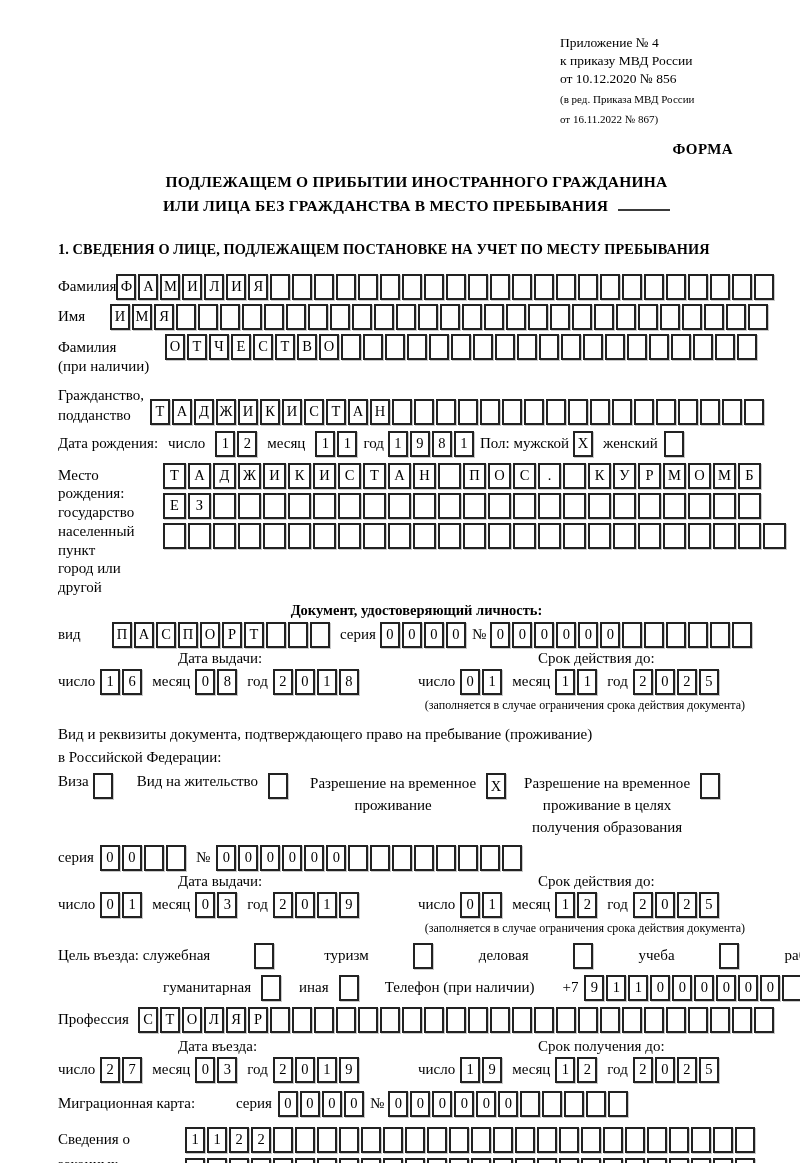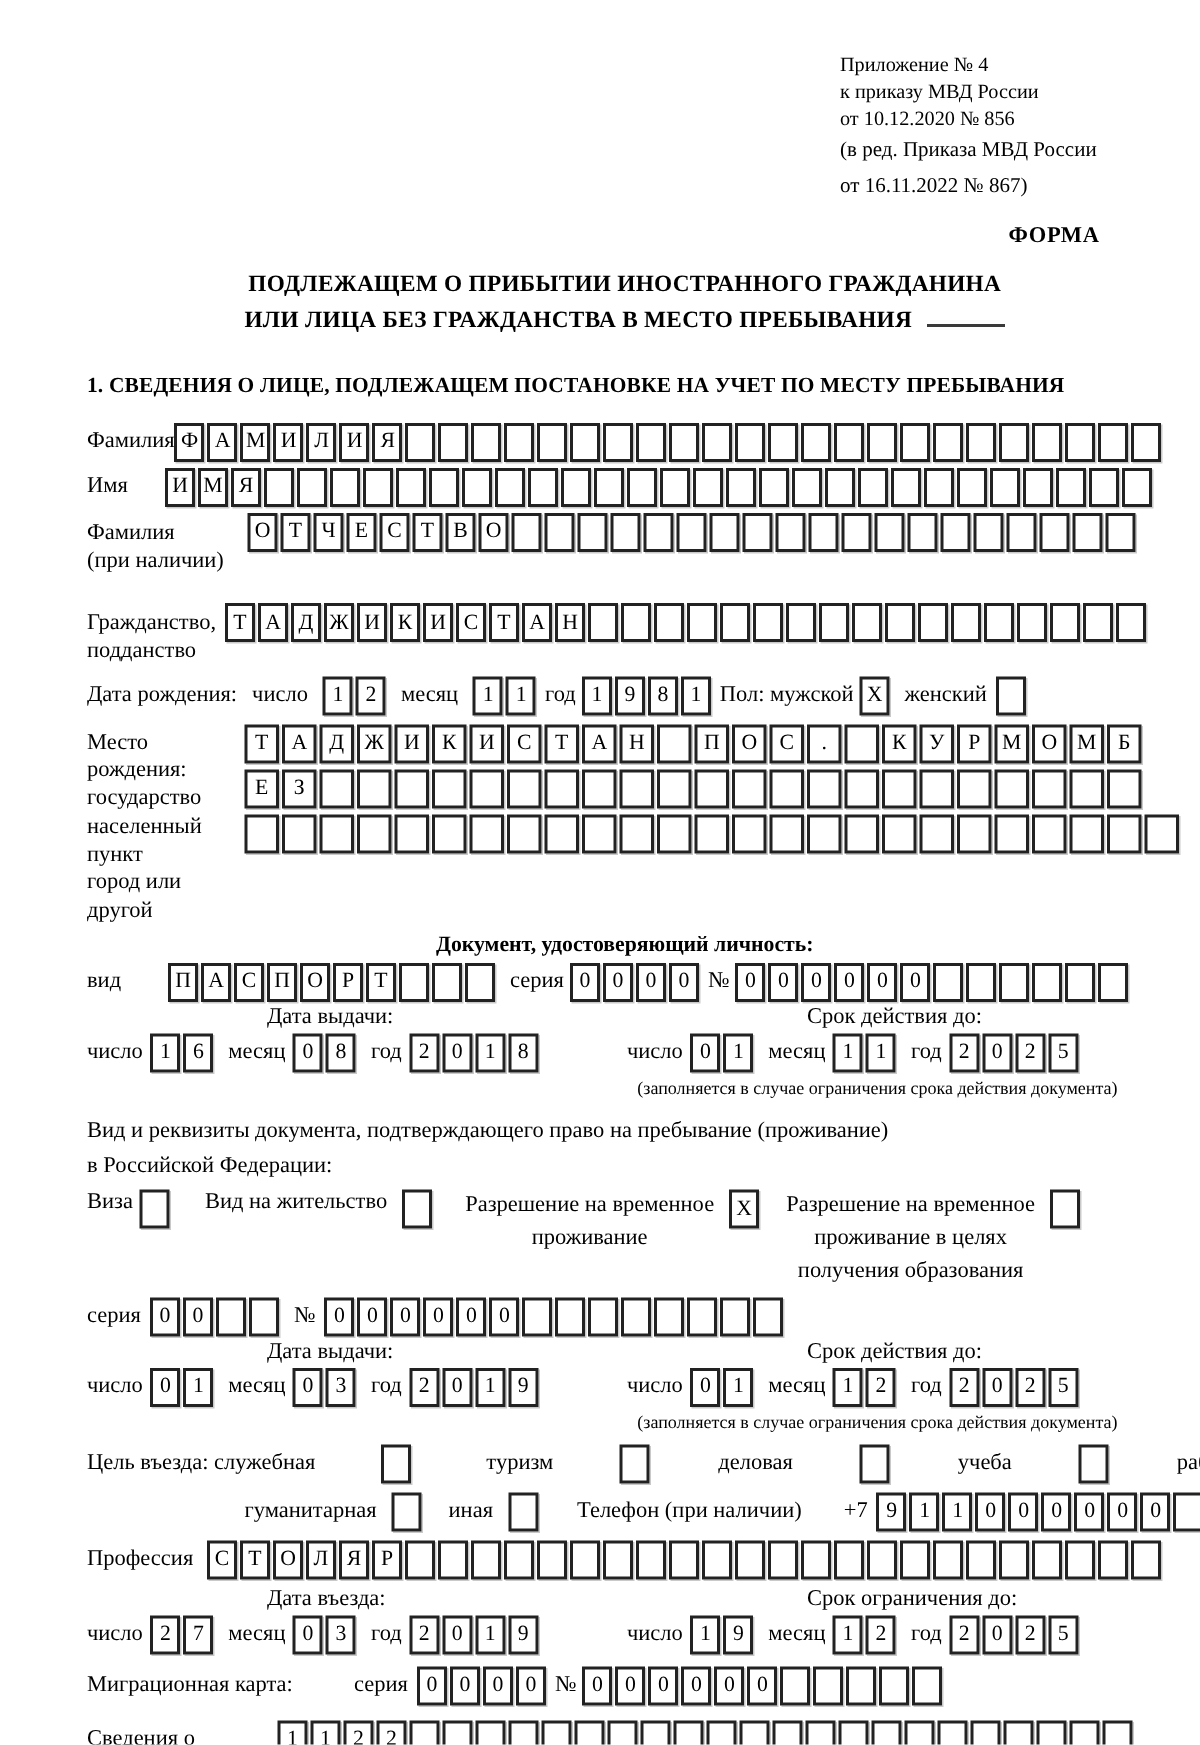--- a/index.html
+++ b/index.html
@@ -1,20 +1,20 @@
 <!DOCTYPE html>
 <html><head>
 <meta charset="utf-8">
 <style>
   html,body{margin:0;padding:0;}
   body{width:800px;height:1163px;background:#fff;color:#000;
        font-family:"Liberation Serif","DejaVu Serif",serif;font-size:15px;overflow:hidden;}
   .page{box-sizing:border-box;width:800px;height:1163px;padding:34px 25px 0 58px;}
   .hdr{width:205px;margin-left:auto;margin-right:10px;font-size:13.5px;line-height:1.32;}
-  .hdr .sub{margin-top:5px;font-size:14px;}
+  .hdr .sub{margin-top:5px;font-size:11px;}
   .forma{text-align:right;margin:15px 42px 0 0;font-weight:bold;font-size:15px;letter-spacing:.4px;}
   .title{text-align:center;font-weight:bold;font-size:15.5px;margin-top:12px;line-height:1.5;letter-spacing:.2px;}
   .blank{display:inline-block;width:52px;height:4px;border-bottom:2.5px solid #3a3a3a;margin-left:10px;}
   .sec{font-weight:bold;font-size:14.3px;margin-top:24px;letter-spacing:.1px;}
   .row{display:flex;align-items:flex-start;margin-top:4px;}
   .cells{display:flex;gap:2px;flex-wrap:nowrap;}
   .cell{box-sizing:border-box;flex:0 0 20px;width:20px;height:26px;border:2px solid #222;
         background:#fff;display:flex;align-items:center;justify-content:center;
         font-size:14.5px;box-shadow:1px 1px 0 #c9c9c9;}
   .w .cell{flex-basis:23px;width:23px;}
@@ -160,21 +160,21 @@
         <span class="cell"></span>
         <span class="cell"></span>
         <span class="cell"></span>
         <span class="cell"></span>
         <span class="cell"></span>
         <span class="cell"></span>
         <span class="cell"></span>
       </span>
   </div>
 
-  <div class="row" style="margin-top:18px;">
+  <div class="row" style="margin-top:6px;align-items:flex-end;">
     <span class="lblcol" style="flex:0 0 92px;padding-top:4px;">
       <div>Гражданство,</div>
       <div>подданство</div>
     </span>
     <span class="cells">
         <span class="cell">Т</span>
         <span class="cell">А</span>
         <span class="cell">Д</span>
         <span class="cell">Ж</span>
         <span class="cell">И</span>
@@ -633,21 +633,21 @@
         <span class="lbl">год</span>
         <span class="cells" style="margin-right:0;">
             <span class="cell">2</span>
             <span class="cell">0</span>
             <span class="cell">1</span>
             <span class="cell">9</span>
           </span>
       </div>
     </div>
     <div class="dg">
-      <div class="dg-head">Срок ограничения до:</div>
+      <div class="dg-head">Срок получения до:</div>
       <div class="dg-row">
         <span class="lbl">число</span>
         <span class="cells">
             <span class="cell">1</span>
             <span class="cell">9</span>
           </span>
         <span class="lbl">месяц</span>
         <span class="cells">
             <span class="cell">1</span>
             <span class="cell">2</span>

